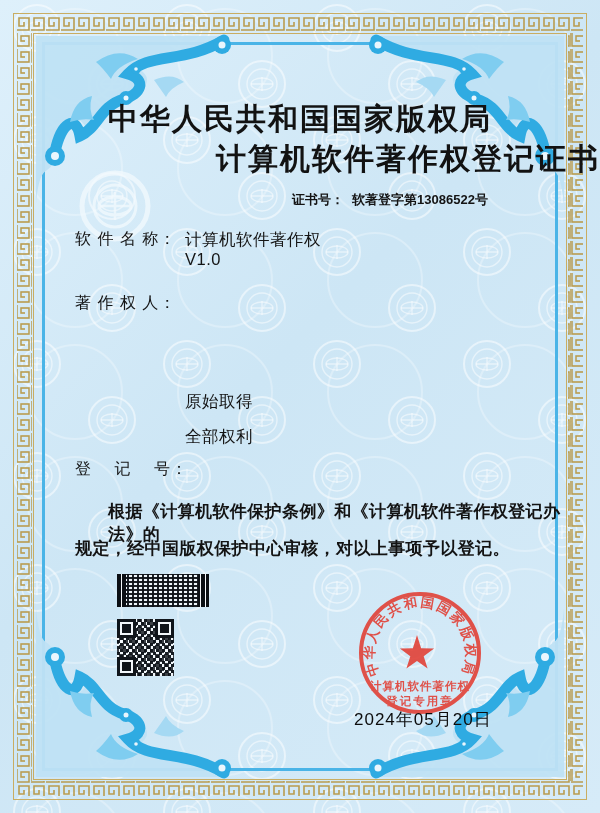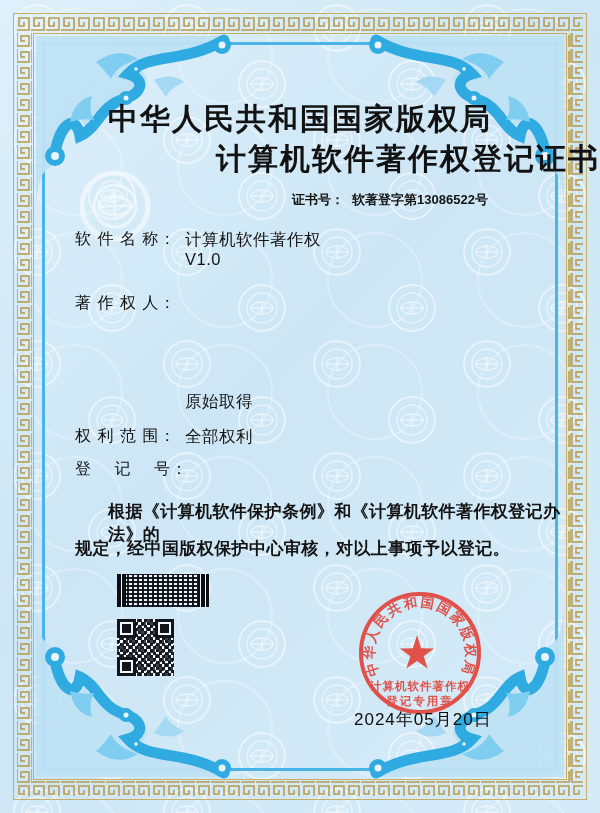--- a/index.html
+++ b/index.html
@@ -150,21 +150,20 @@
   <div class="row r0b">
     <span class="val">V1.0</span>
   </div>
   <div class="row r1">
     <span class="lbl">著 作 权 人：</span>
   </div>
   <div class="row r2">
     <span class="val">原始取得</span>
   </div>
   <div class="row r3">
-    <span class="lbl">权 利 范 围：</span>
     <span class="val">全部权利</span>
   </div>
   <div class="row r4">
     <span class="lbl">登　 记　 号：</span>
   </div>
 
   <div class="bodyline bl1">根据《计算机软件保护条例》和《计算机软件著作权登记办法》的</div>
   <div class="bodyline bl2">规定，经中国版权保护中心审核，对以上事项予以登记。</div>
 
   <div class="barcode"></div>

